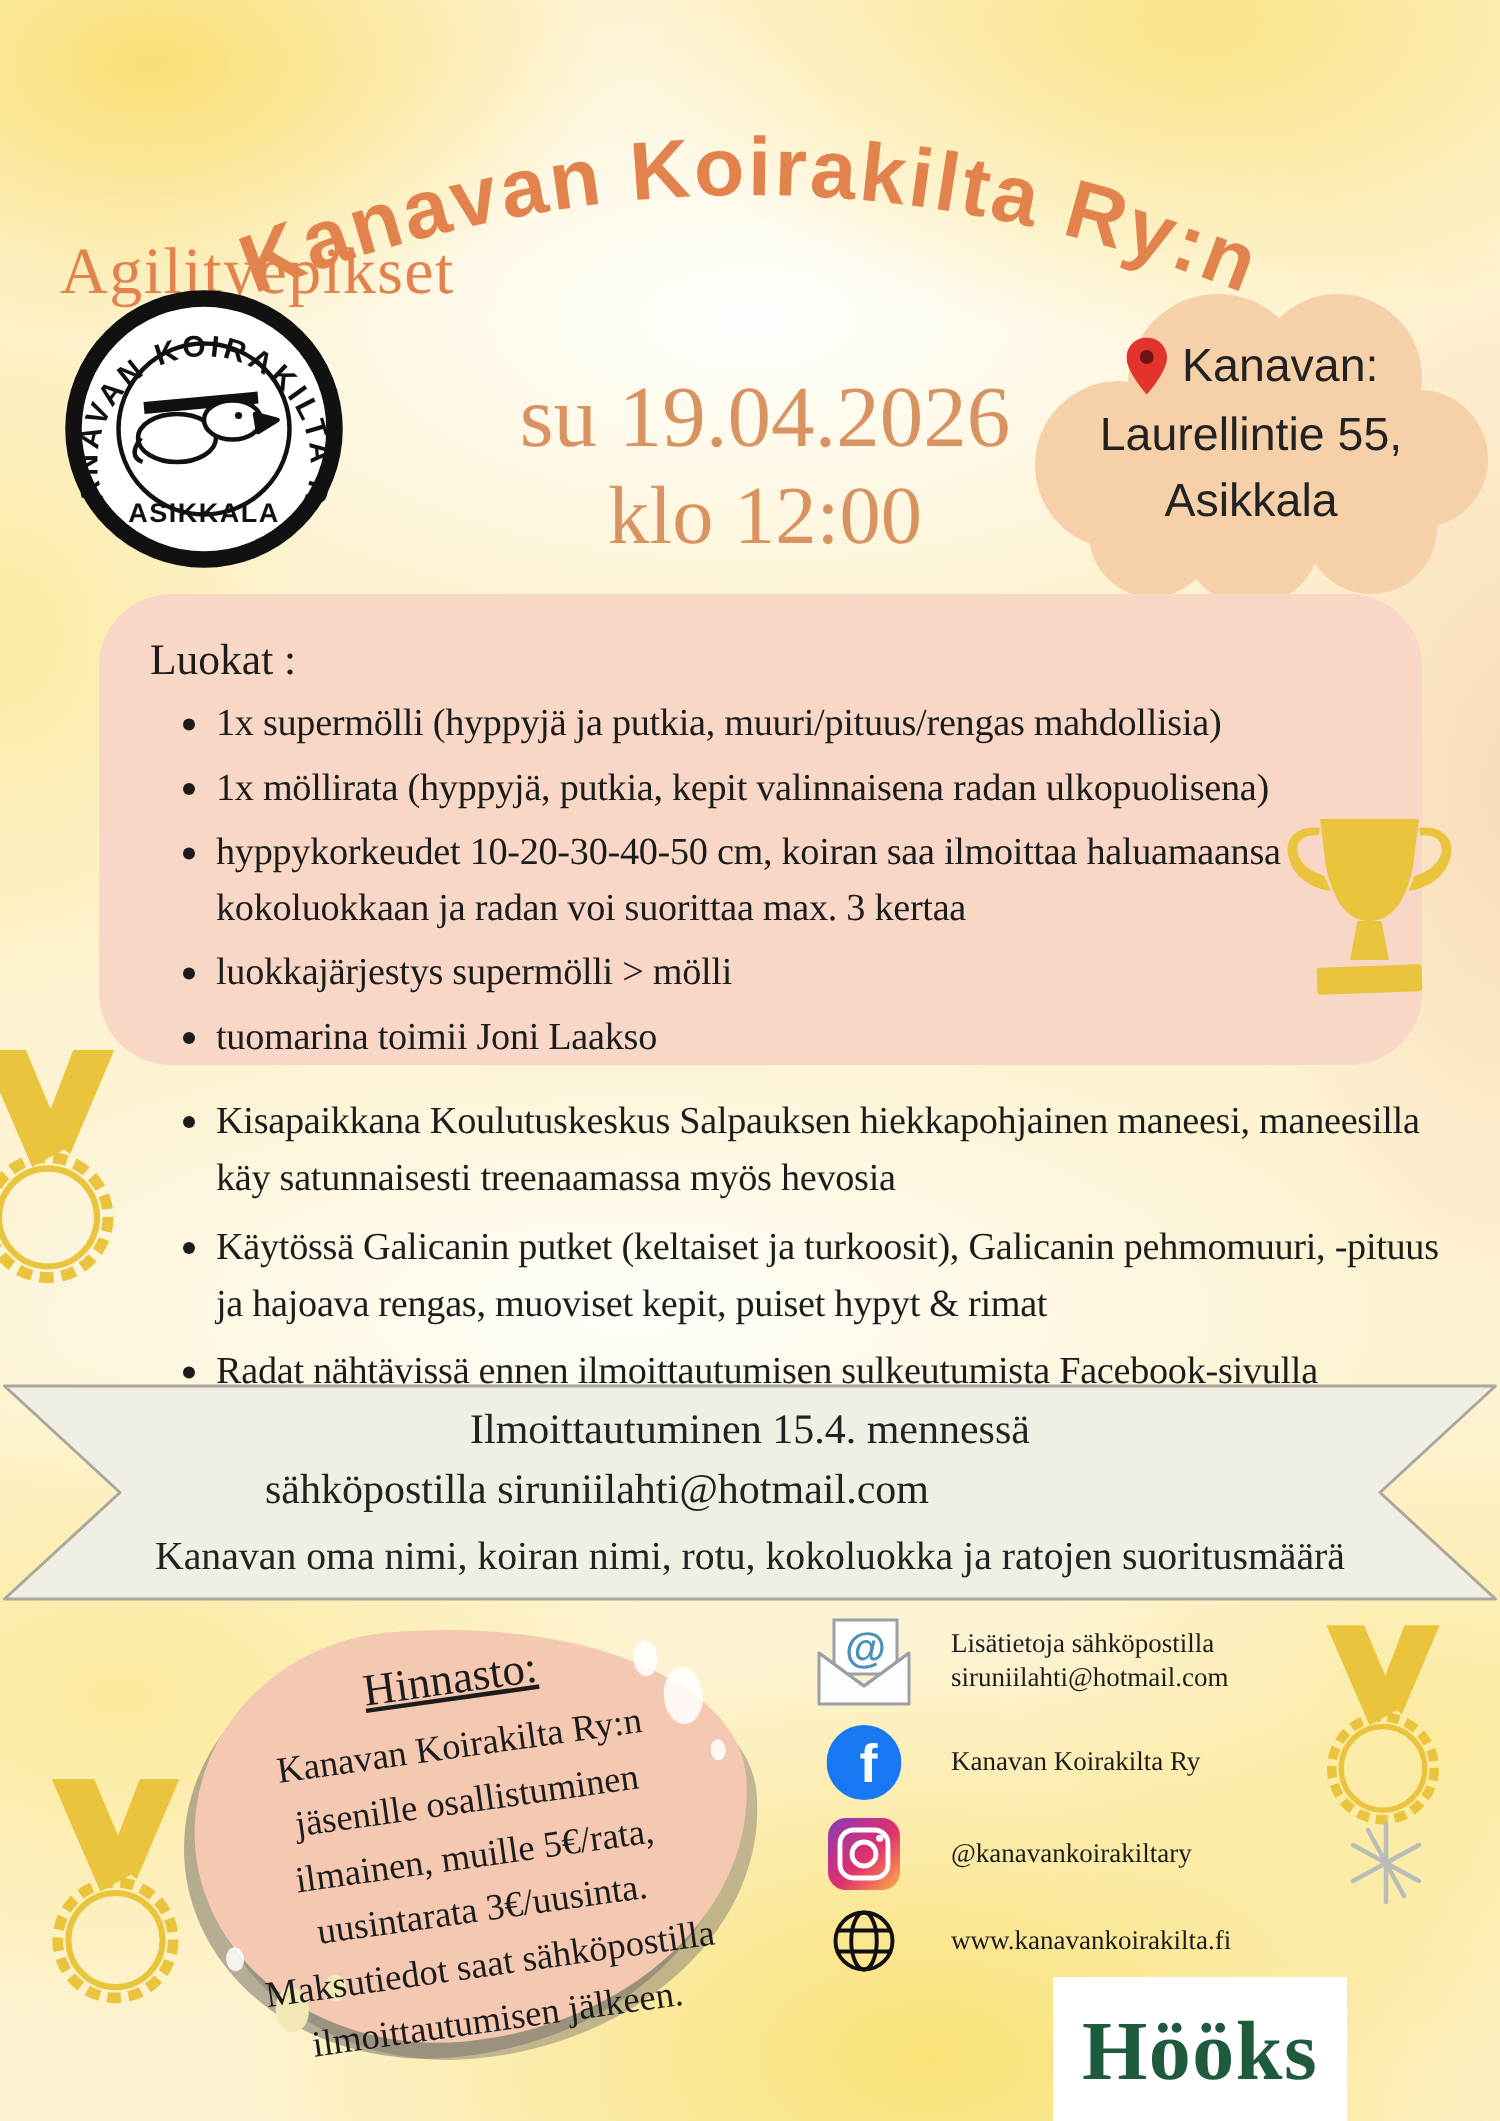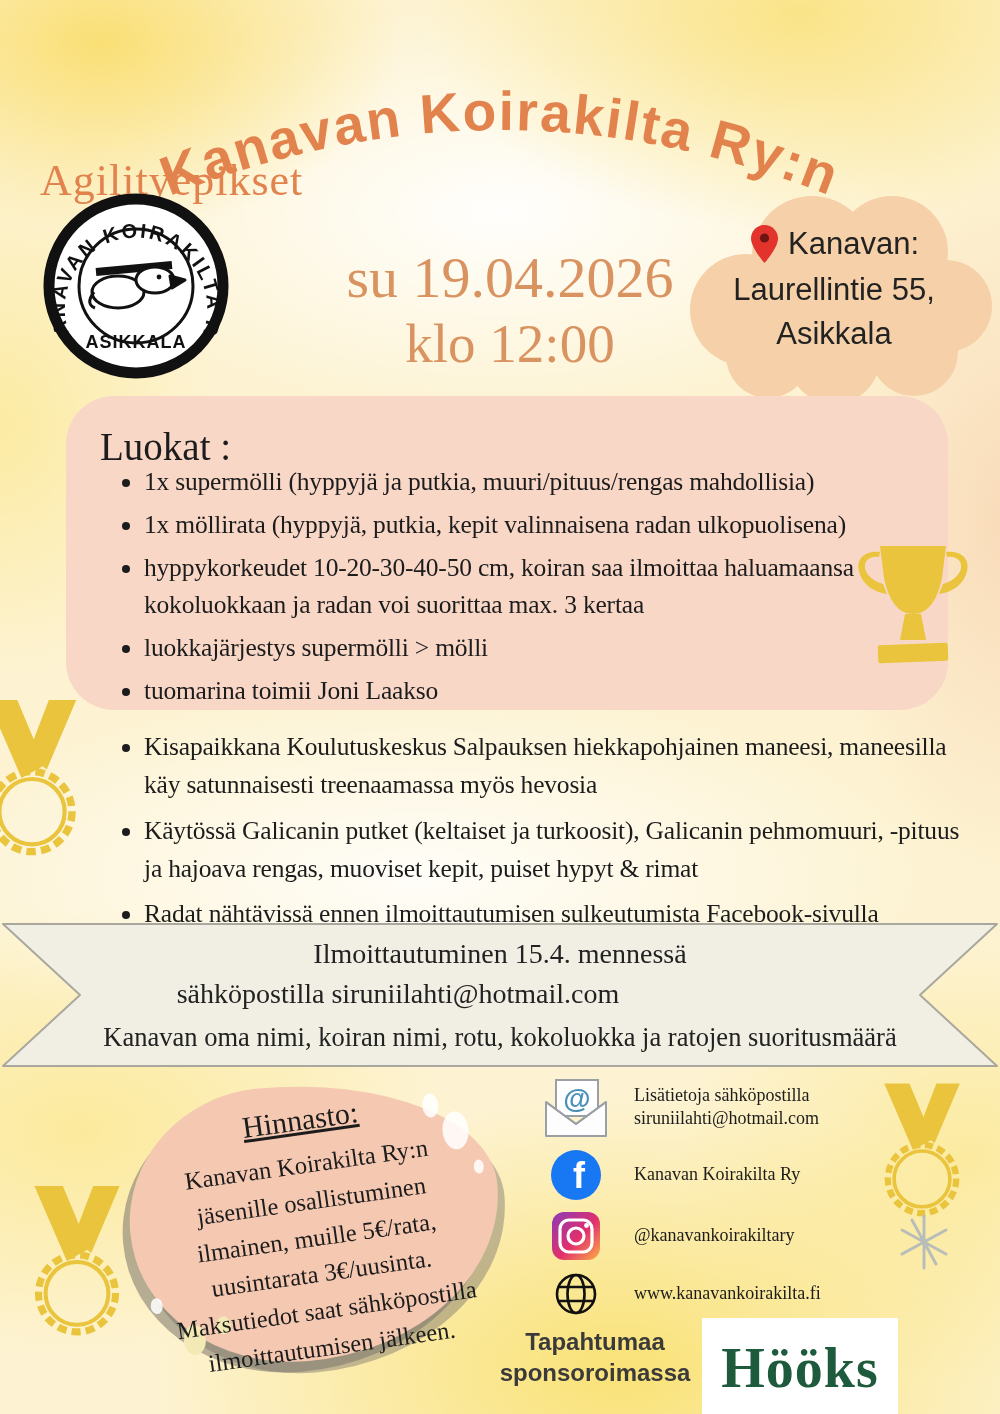--- a/index.html
+++ b/index.html
@@ -39,21 +39,21 @@
   .cloud-svg{left:676px; top:190px; width:316px; height:210px;}
   .addr-row{left:700px; top:218px; width:270px; height:52px; display:flex; align-items:center; justify-content:center; gap:10px;}
   .addr-label{font-family:"Liberation Sans", sans-serif; font-size:31px; color:#222;}
   .addr-line1{left:688px; top:272px; width:292px; text-align:center; font-family:"Liberation Sans", sans-serif; font-size:31px; color:#222;}
   .addr-line2{left:688px; top:316px; width:292px; text-align:center; font-family:"Liberation Sans", sans-serif; font-size:31px; color:#222;}
   
   .classes-box{
     left:66px; top:396px; width:882px; height:314px;
     background:#f8d7c7; border-radius:48px;
   }
-  .classes-heading{left:100px; top:424px; font-size:39px;}
+  .classes-heading{left:100px; top:424px; font-size:29px;}
   ul.flyer-list{margin:0; padding:0 0 0 22px; list-style:disc outside;}
   ul.flyer-list li{margin-bottom:7px;}
   .classes-list{left:122px; top:464px; width:818px; font-size:25.5px; line-height:1.42; letter-spacing:-0.2px;}
   .venue-list{left:122px; top:728px; width:832px; font-size:25.5px; line-height:1.5; letter-spacing:-0.2px;}
   
   .trophy{left:852px; top:540px; width:122px; height:142px;}
   .medal-left{left:-44px; top:700px; width:152px; height:158px;}
   .medal-bl{left:16px; top:1186px; width:122px; height:152px;}
   .medal-right{left:868px; top:1080px; width:108px; height:142px;}
   .sparkle{left:892px; top:1210px; width:64px; height:64px;}
@@ -274,18 +274,17 @@
       <div class="contact-text">www.kanavankoirakilta.fi</div>
     </div>
   </div>
 
   <svg class="abs sparkle" viewBox="0 0 64 64">
     <g stroke="#b9bdb9" stroke-width="3" stroke-linecap="round">
       <path d="M32 6 L32 58 M10 20 L54 44 M54 20 L10 44 M20 10 L44 54"></path>
     </g>
   </svg>
 
-  <div class="abs sponsor-label">Tapahtumaa sponsoroimassa</div>
   <div class="abs hooks-box">
     <span class="hooks-name">Hööks</span>
   </div>
 
 </div>
 
 </body></html>

